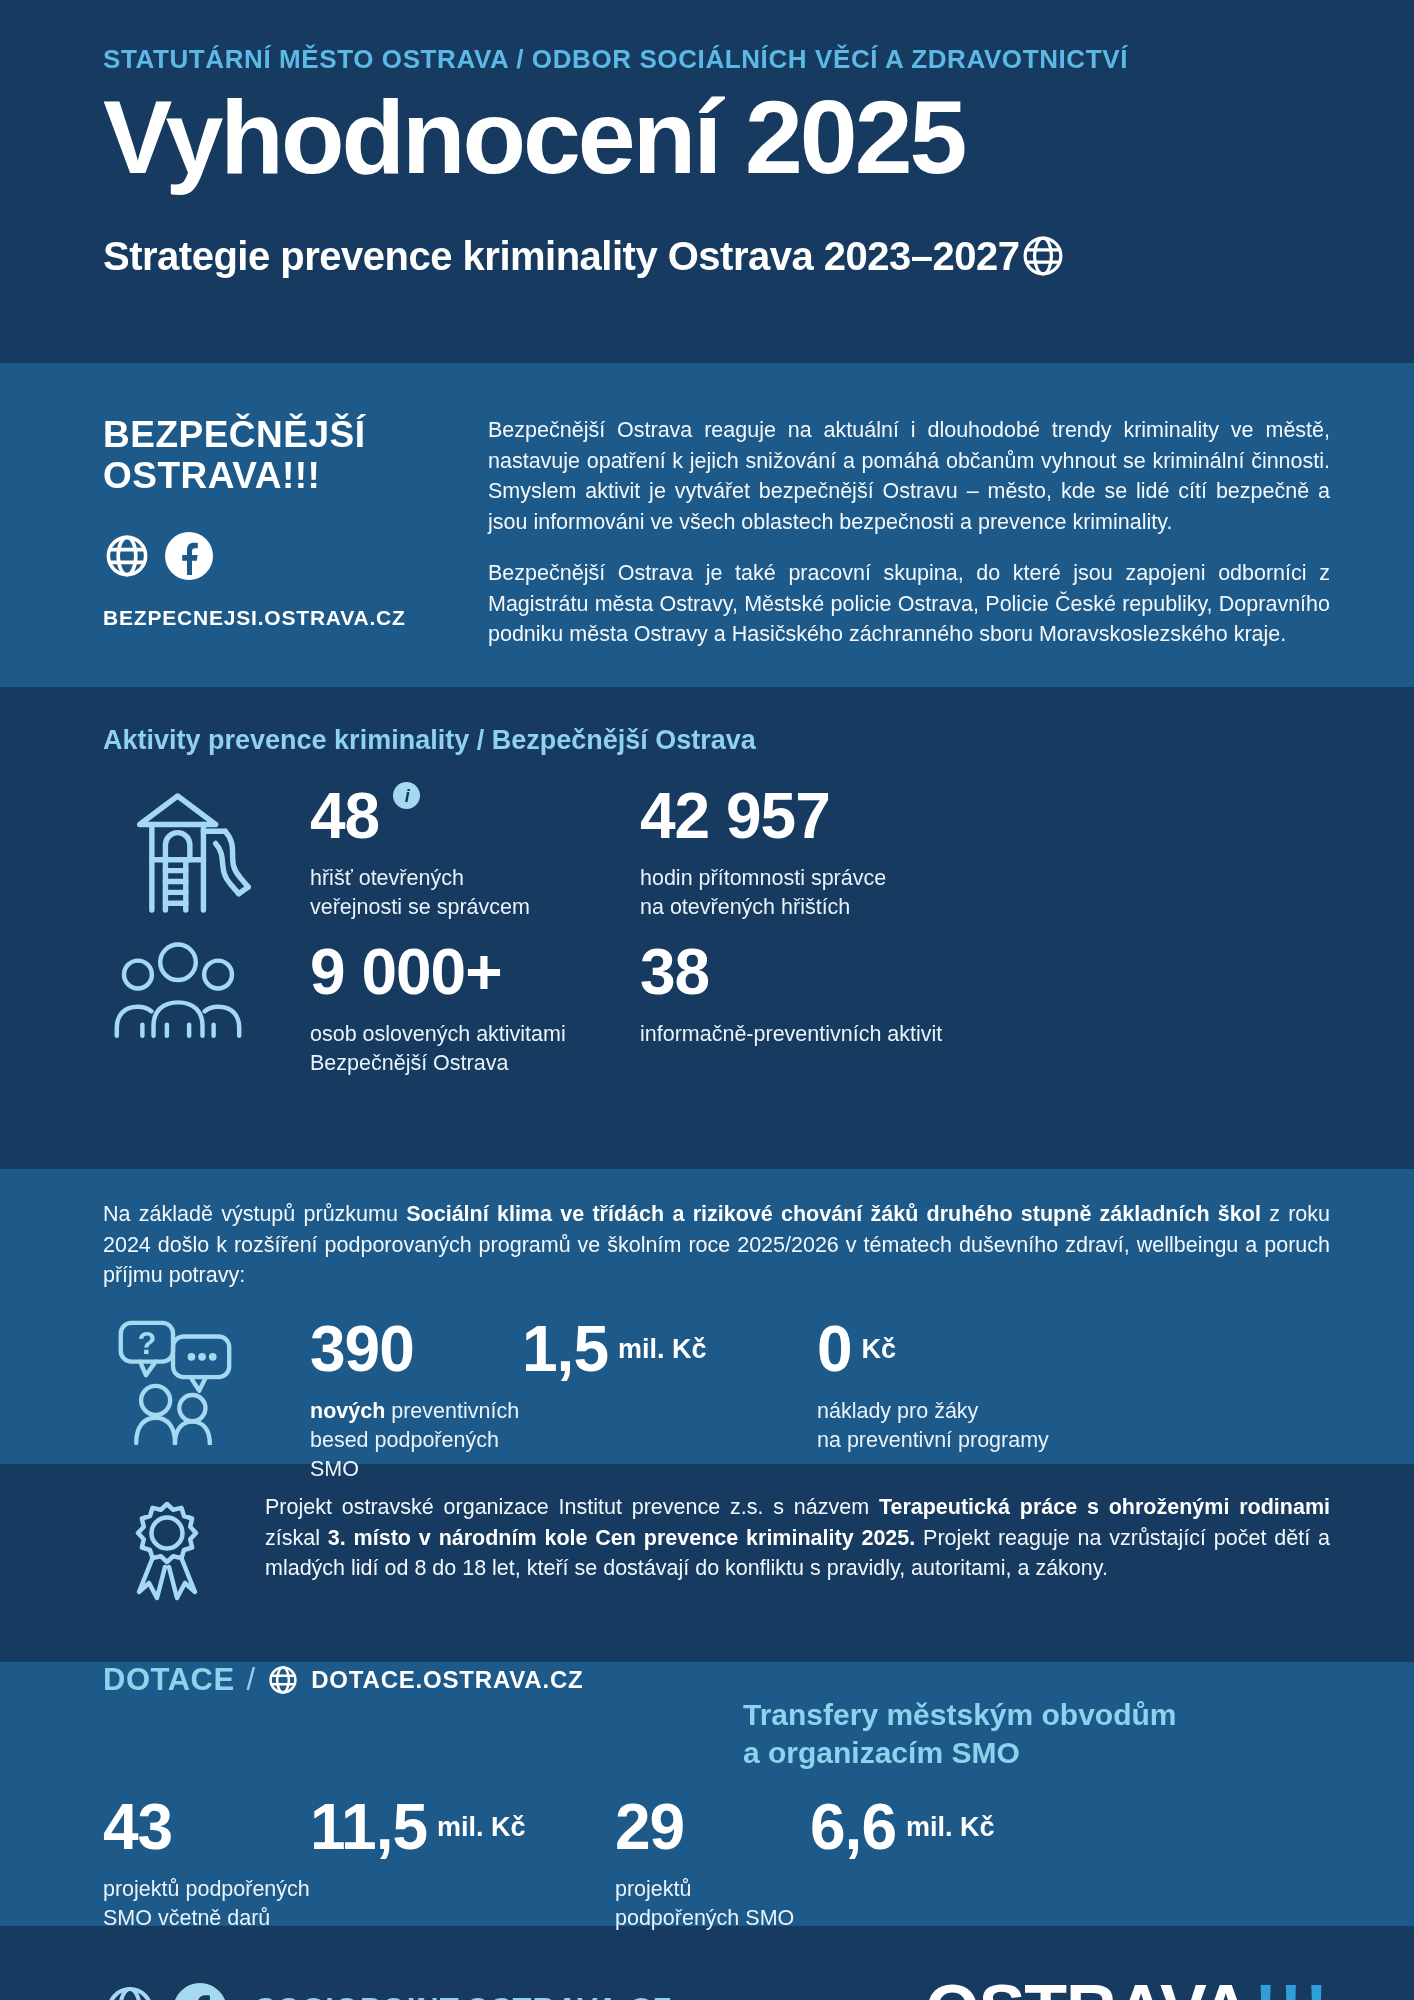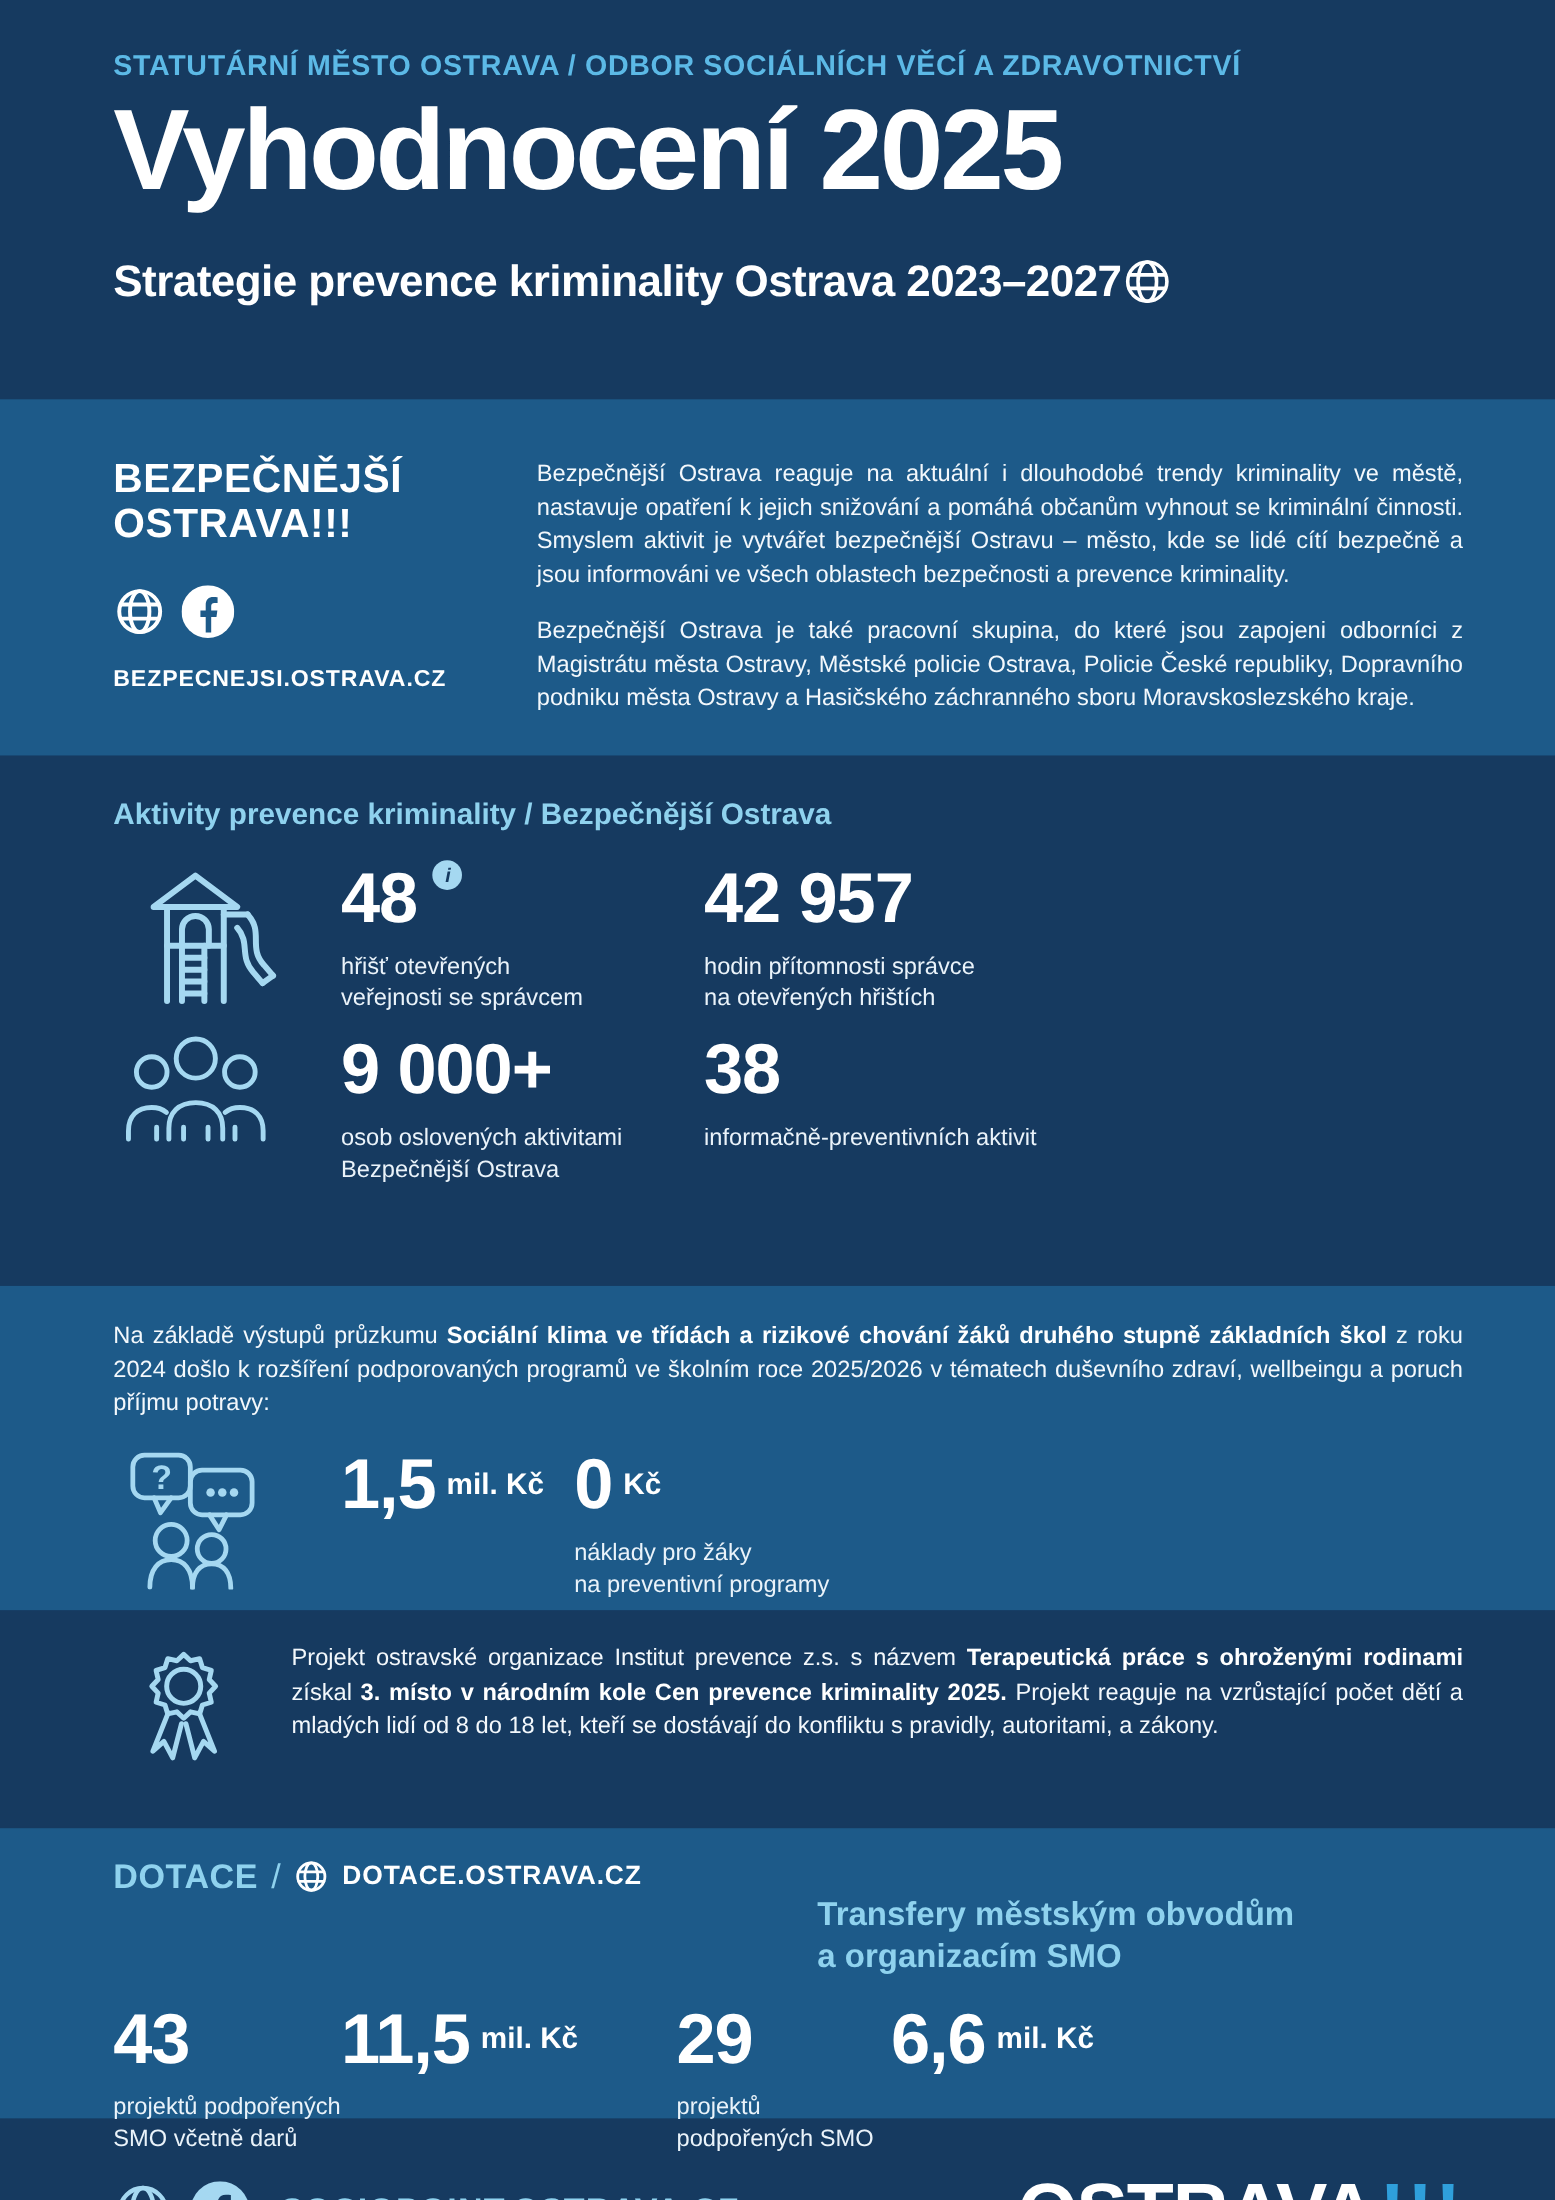--- a/index.html
+++ b/index.html
@@ -46,21 +46,21 @@
   .band4 { height:295px; padding-top:30px; }
   .sch-stats { display:grid; grid-template-columns:207px 212px 295px 1fr; align-items:start; margin-top:26px; }
   .sch-icon-wrap { padding-left:10px; }
 
   
   .band5 { height:198px; padding-top:24px; display:flex; gap:48px; }
   .award-icon-wrap { flex:0 0 auto; padding-left:14px; padding-top:2px; }
   .award-text { flex:1; padding-top:4px; }
 
   
-  .band6 { height:264px; padding-top:26px; }
+  .band6 { height:264px; }
   .grant-head-row { display:grid; grid-template-columns:640px 1fr; }
   .dotace-line { display:flex; align-items:center; gap:12px; }
   .dotace-label { color:#8FD2EE; font-size:31px; font-weight:800; letter-spacing:.5px; }
   .dotace-sep { color:#8FD2EE; font-size:31px; font-weight:400; }
   .dotace-site { color:#fff; font-size:24px; font-weight:700; letter-spacing:.8px; }
   .grant-heading { color:#8FD2EE; font-size:30px; font-weight:800; margin-top:20px; line-height:1.25; white-space:pre-line; }
   .grant-heading.right { margin-top:34px; }
   .grant-stats { display:grid; grid-template-columns:207px 305px 195px 1fr; align-items:start; margin-top:24px; }
 
   
@@ -192,20 +192,25 @@
           <circle cx="81" cy="41" r="4" fill="#A5D8F1" stroke="none"></circle>
           <circle cx="92" cy="41" r="4" fill="#A5D8F1" stroke="none"></circle>
           <circle cx="103" cy="41" r="4" fill="#A5D8F1" stroke="none"></circle>
           <circle cx="44" cy="86" r="15"></circle>
           <path d="M24 130 c0-17 8-26 20-26 c12 0 20 9 20 26"></path>
           <circle cx="82" cy="94" r="13.5"></circle>
           <path d="M64 131 c0-15 7-23 18-23 c11 0 18 8 18 23"></path>
         </svg>
       </span>
       <div>
+        <div class="stat-value">390</div>
+        <div class="stat-label"><span class="bold-w">nových</span><span> preventivních
+besed podpořených SMO</span></div>
+      </div>
+      <div>
         <div class="stat-value"><span>1,5</span><span class="unit">mil. Kč</span></div>
       </div>
       <div>
         <div class="stat-value"><span>0</span><span class="unit">Kč</span></div>
         <div class="stat-label">náklady pro žáky
 na preventivní programy</div>
       </div>
     </div>
   </section>
 

